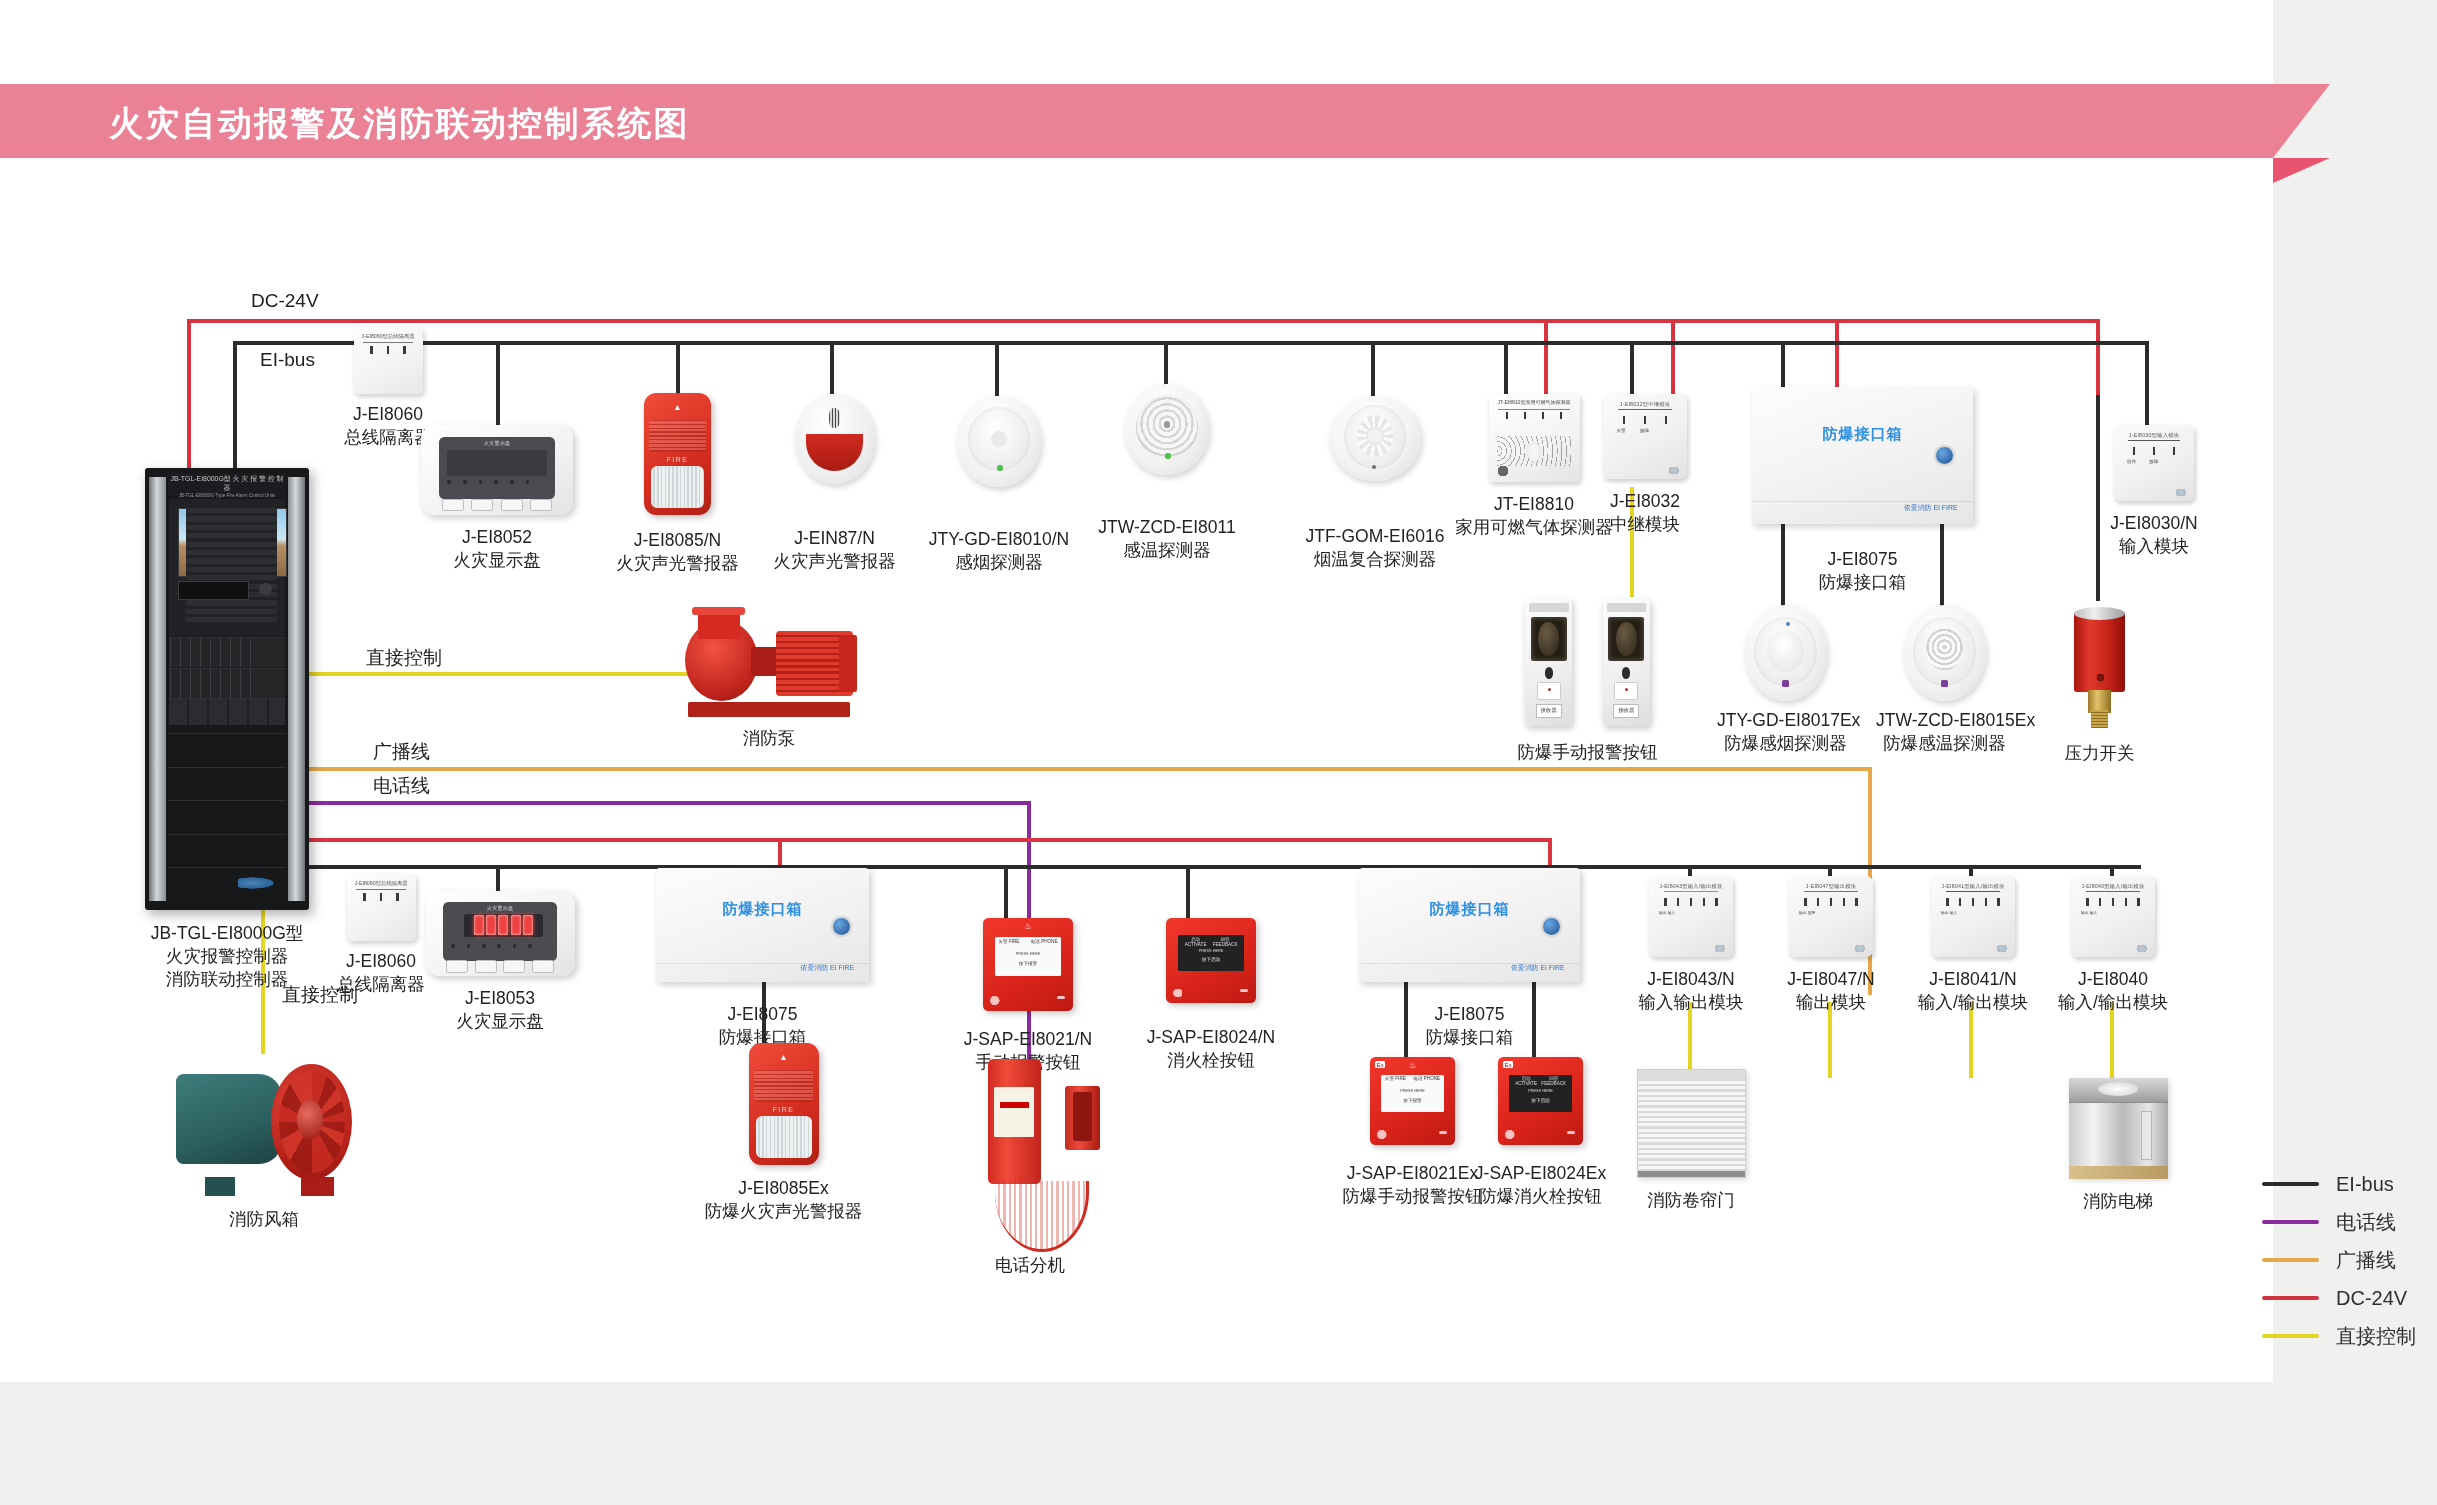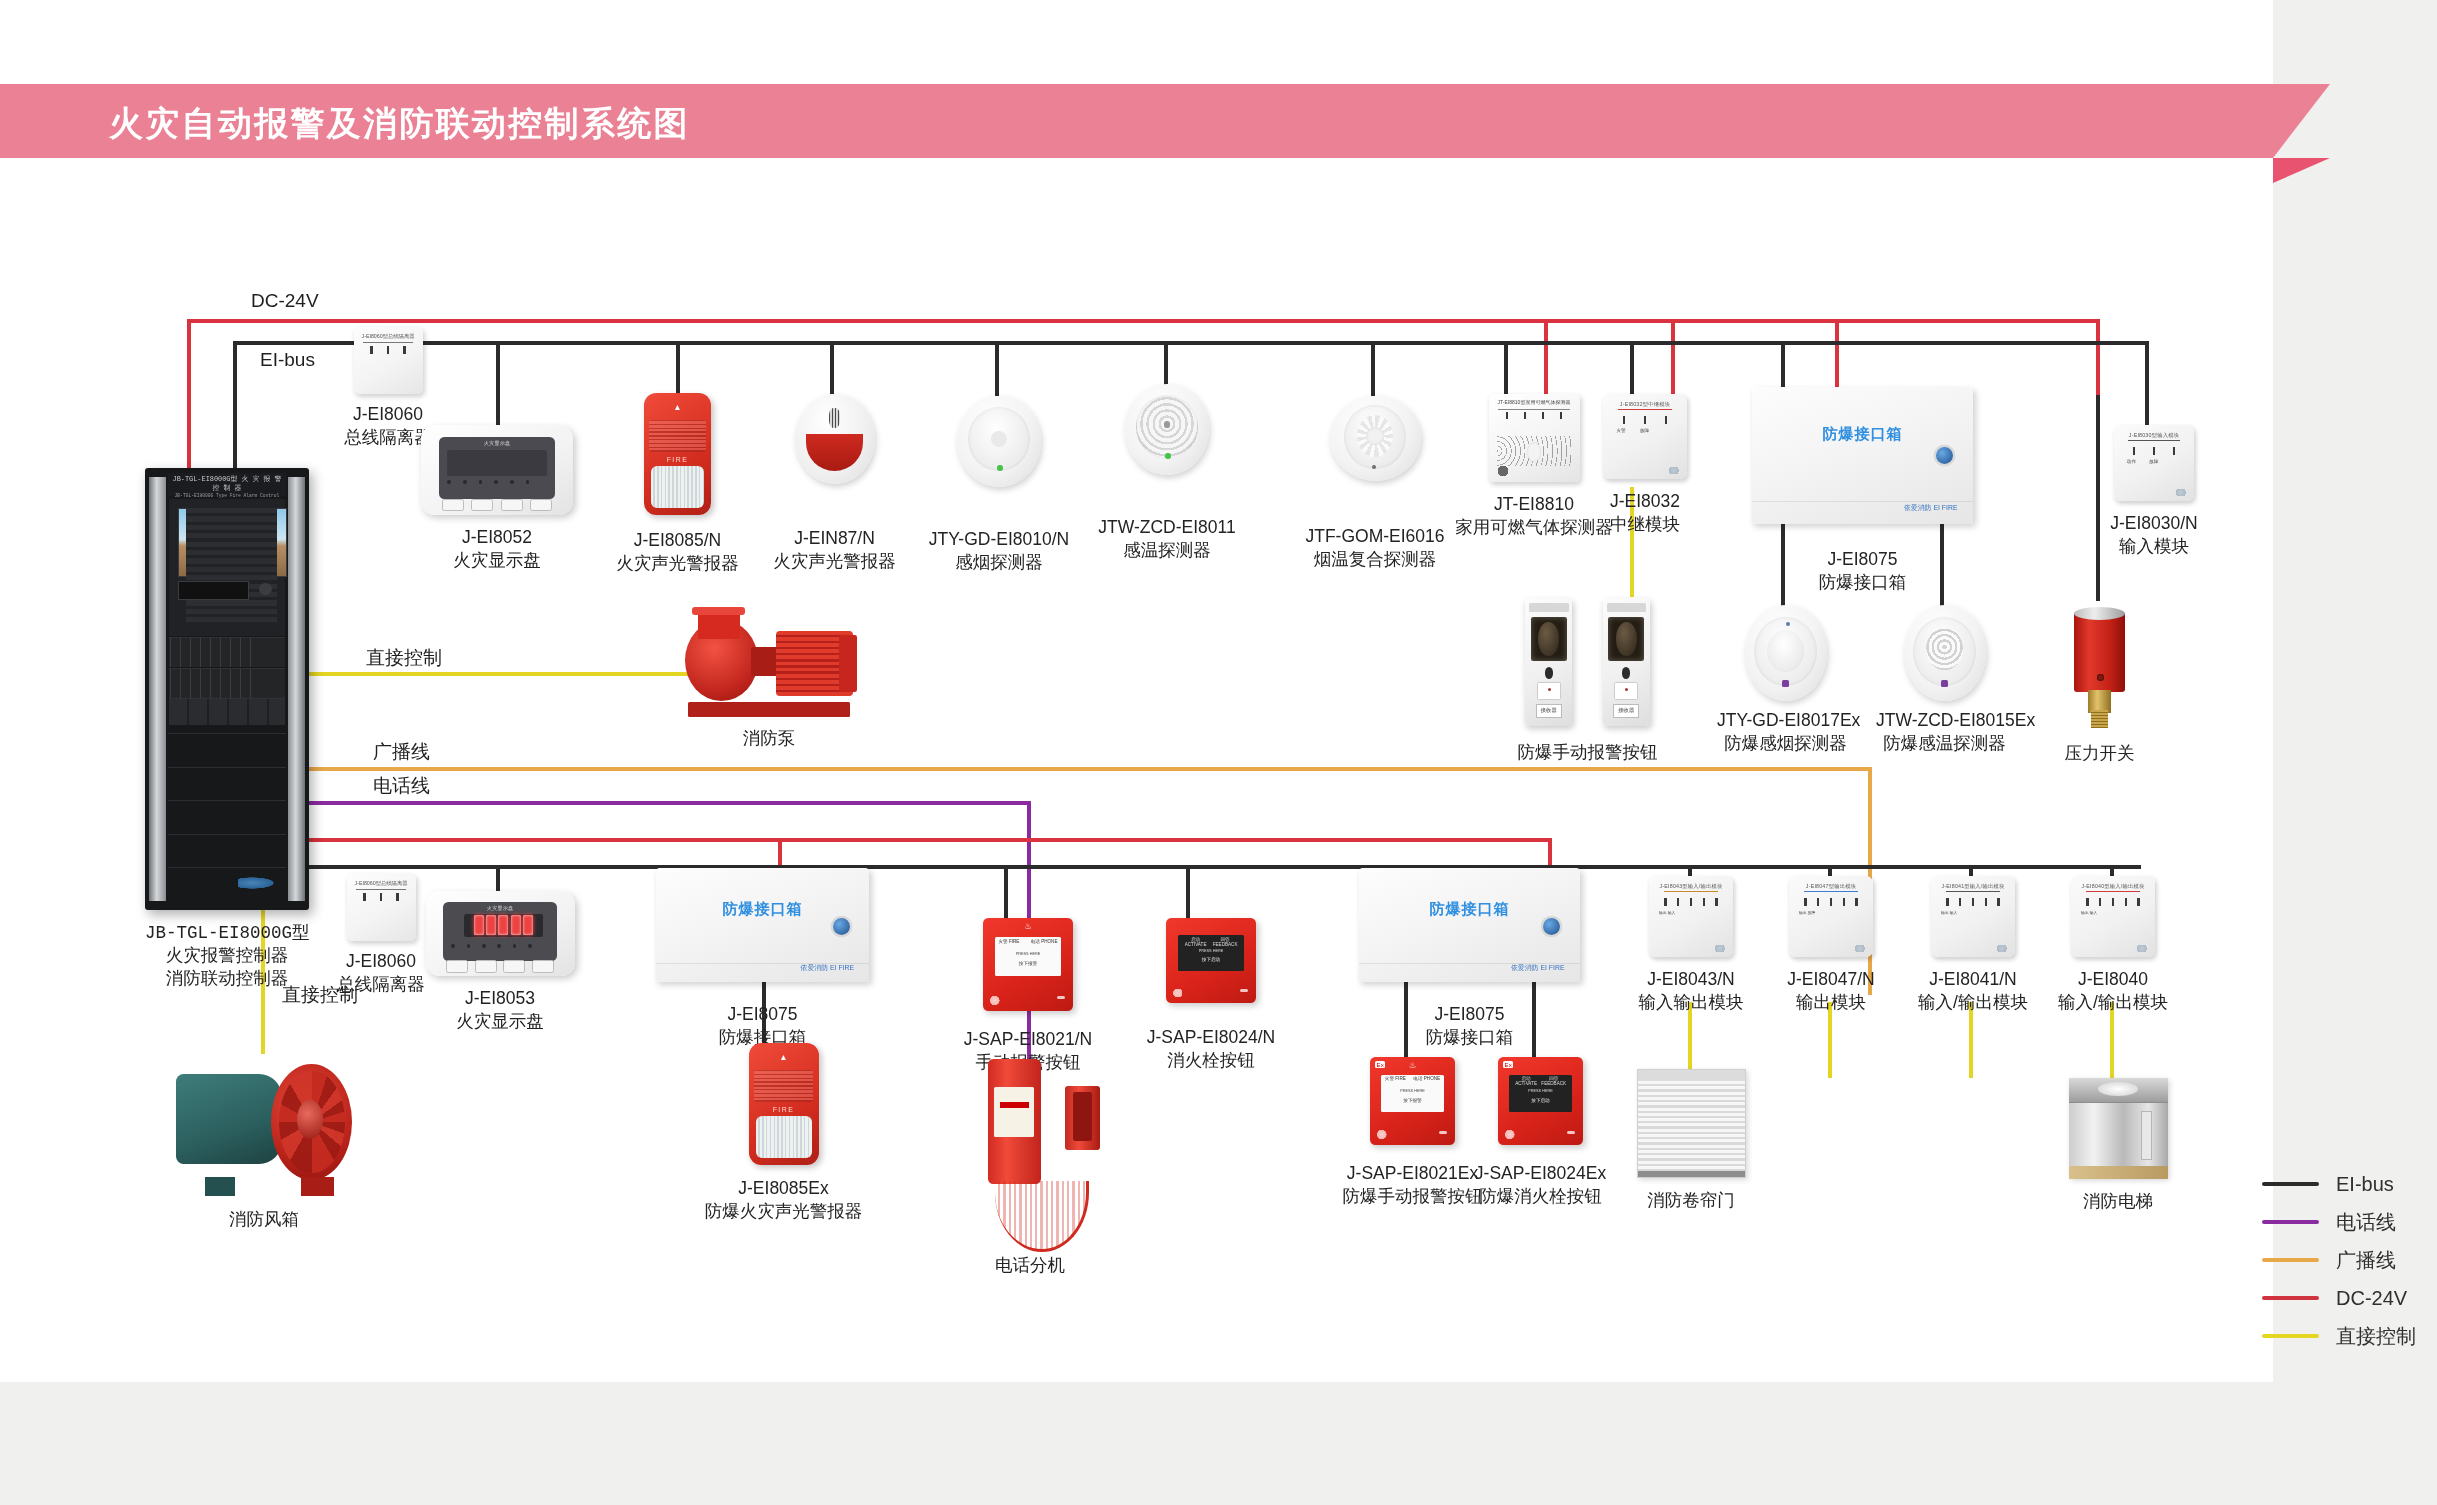--- a/index.html
+++ b/index.html
@@ -346,21 +346,21 @@
 
   <div class="wire w-dir" style="left:261px;top:902px;width:3.8px;height:152px;"></div>
 
   <div class="wlabel" style="left:251px;top:290px;">DC-24V</div>
   <div class="wlabel" style="left:260px;top:349px;">EI-bus</div>
   <div class="wlabel" style="left:366px;top:645px;">直接控制</div>
   <div class="wlabel" style="left:373px;top:739px;">广播线</div>
   <div class="wlabel" style="left:373px;top:773px;">电话线</div>
   <div class="wlabel" style="left:282px;top:982px;">直接控制</div>
 
-  <div class="dev" style="left:145px;top:468px;width:164px;font-family:Liberation Mono, monospace;">
+  <div class="dev" style="left:145px;top:468px;width:164px;">
     <div class="cab art" style="width:164px;height:442px;">
       <div class="railL"></div>
       <div class="railR"></div>
       <div class="head">
         <div style="font-size:6.9px">JB-TGL-EI8000G型 火 灾 报 警 控 制 器</div>
         <div style="font-size:4.6px;color:#9a9a9a">JB-TGL-EI8000G Type Fire Alarm Control Units</div>
       </div>
       <div class="bay">
         <div class="lcd"></div>
         <div class="keys"></div>

